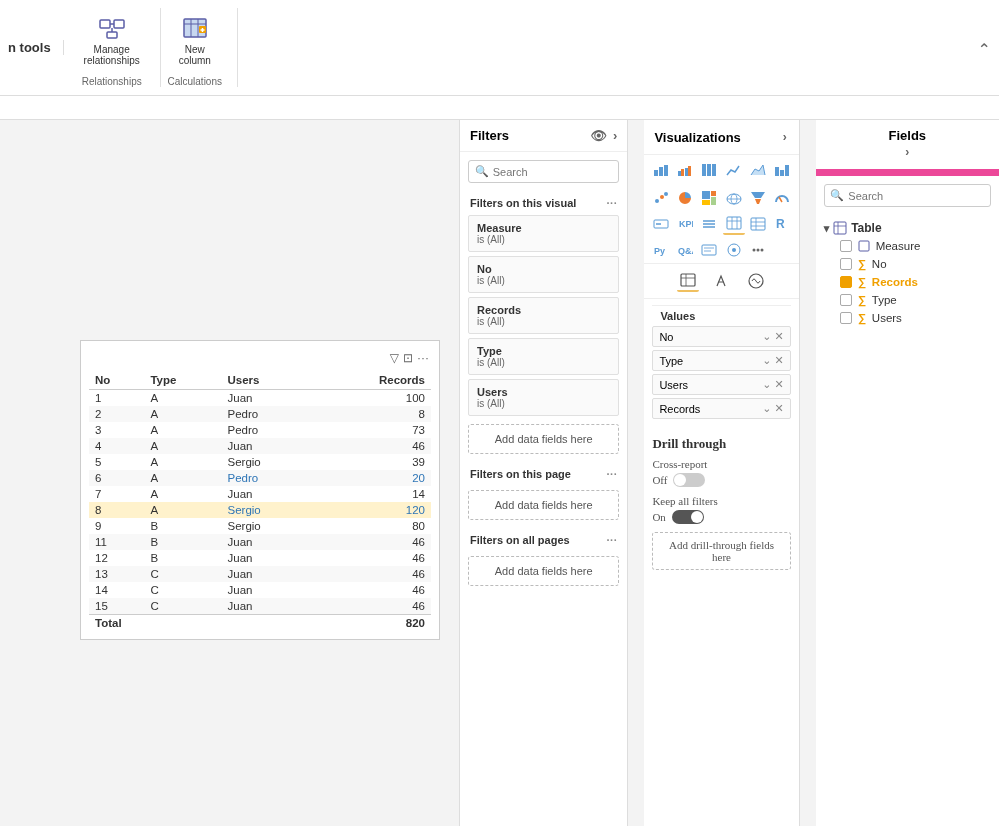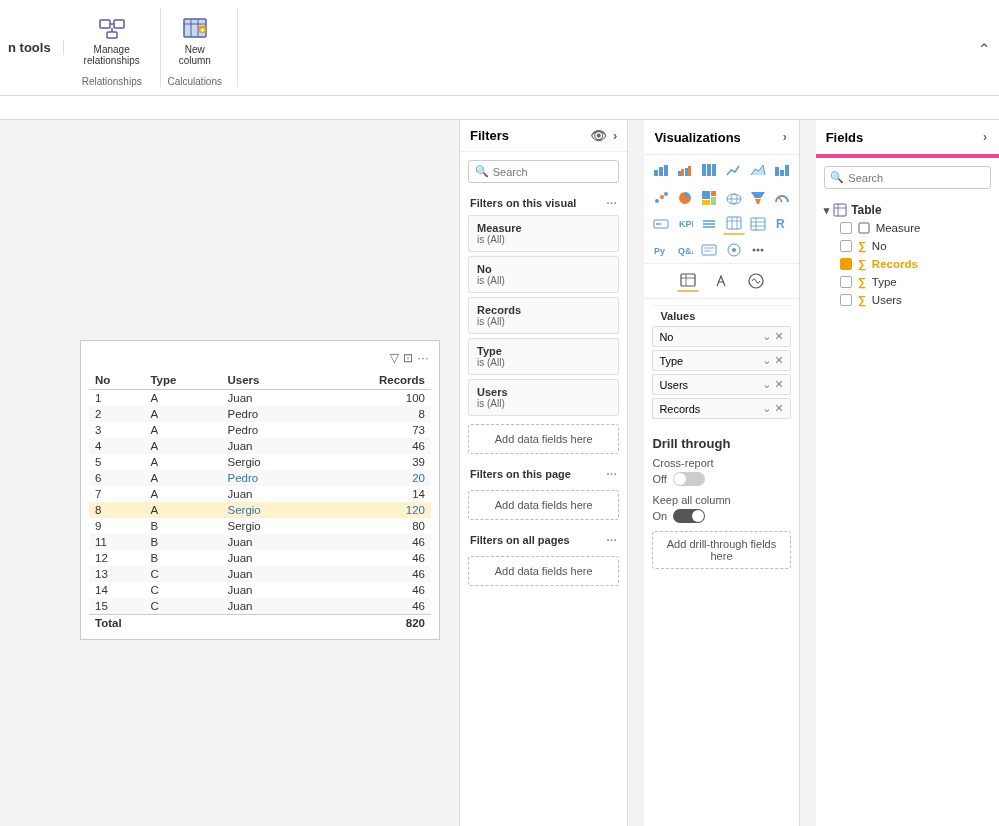--- a/index.html
+++ b/index.html
@@ -220,21 +220,21 @@
       justify-content: space-between;
       border: 1px solid #ddd;
       border-radius: 2px;
       padding: 3px 6px;
       margin-bottom: 3px;
       background: #fafafa;
       font-size: 11px;
     }
     .value-row .v-icons { display: flex; gap: 3px; color: #888; }
 
-    .drill-section { padding: 8px; }
+    .drill-section { padding: 8px; font-family: Liberation Serif, serif; }
     .drill-title { font-size: 13px; font-weight: 600; color: #333; margin-bottom: 6px; }
     .drill-label { font-size: 11px; color: #555; margin-bottom: 3px; }
     .toggle-row {
       display: flex;
       align-items: center;
       gap: 6px;
       margin-bottom: 8px;
     }
     .toggle-label { font-size: 11px; color: #555; }
     .toggle {
@@ -271,23 +271,24 @@
     .fields-panel {
       width: 195px;
       background: #fff;
       overflow-y: auto;
     }
     .fields-panel-header {
       display: flex;
       align-items: center;
       justify-content: space-between;
       padding: 8px 10px;
-      border-bottom: 4px solid #ec4899;
+      border-bottom: 7px solid #ec4899;
       font-size: 13px;
       font-weight: 600;
+      flex-direction: column;
     }
     .fields-search {
       margin: 8px;
       display: flex;
       align-items: center;
       border: 1px solid #ccc;
       border-radius: 3px;
       padding: 4px 6px;
     }
     .fields-search input {
@@ -787,21 +788,21 @@
 
       <div class="drill-section">
         <div class="drill-title">Drill through</div>
         <div class="drill-label">Cross-report</div>
         <div class="toggle-row">
           <span class="toggle-label">Off</span>
           <div class="toggle off">
             <div class="toggle-knob"></div>
           </div>
         </div>
-        <div class="drill-label">Keep all column</div>
+        <div class="drill-label">Keep all filters</div>
         <div class="toggle-row">
           <span class="toggle-label">On</span>
           <div class="toggle on">
             <div class="toggle-knob"></div>
           </div>
         </div>
         <div class="add-drill-btn">Add drill-through fields here</div>
       </div>
     </div>
 

